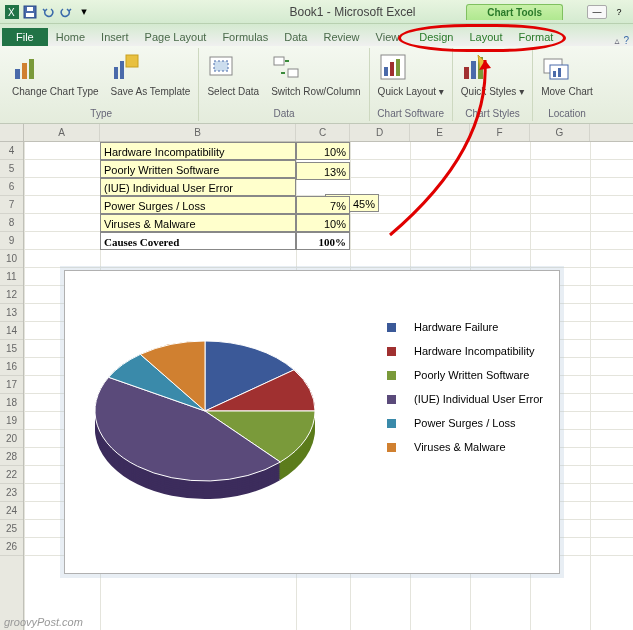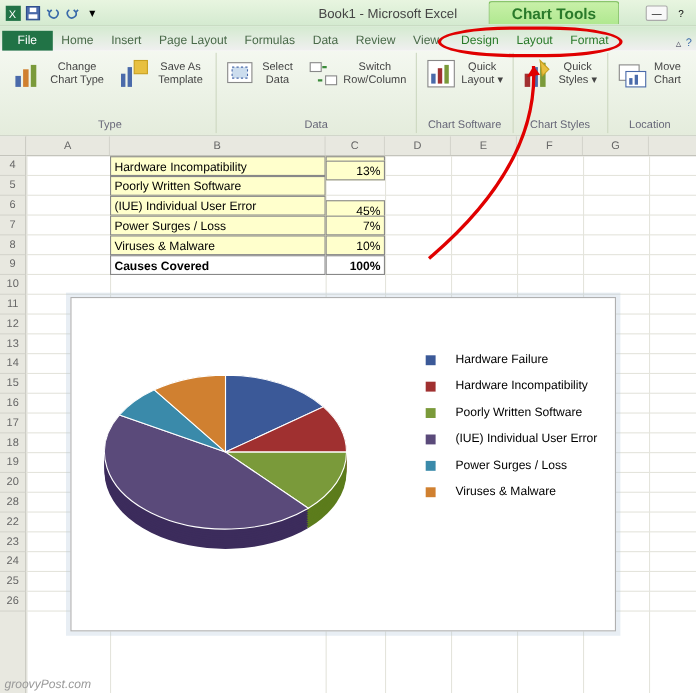--- a/index.html
+++ b/index.html
@@ -3,53 +3,53 @@
 <meta charset="utf-8">
 <style>
 * { box-sizing: border-box; margin: 0; padding: 0; }
 body { font-family: "Segoe UI", Tahoma, sans-serif; font-size: 11px; background: #fff; width: 633px; height: 630px; overflow: hidden; position: relative; }
 
 
 .titlebar { height: 24px; background: linear-gradient(#e8f5e0, #d4ead0); display: flex; align-items: center; padding: 0 4px; border-bottom: 1px solid #b8d0b0; position: relative; }
 .qat { display: flex; align-items: center; gap: 2px; }
 .qat-icon { width: 16px; height: 16px; display: inline-flex; align-items: center; justify-content: center; cursor: pointer; }
 .title-text { position: absolute; left: 50%; transform: translateX(-50%); font-size: 12px; color: #444; margin-left: 36px; }
-.chart-tools-title { position: absolute; right: 70px; color: #2a7a2a; font-size: 14px; font-weight: bold; background: linear-gradient(#c8f0a8, #b0e890); padding: 2px 20px; border-radius: 3px 3px 0 0; border: 1px solid #80c060; border-bottom: none; margin-left: 20px; }
+.chart-tools-title { position: absolute; right: 70px; color: #2a7a2a; font-size: 10px; font-weight: bold; background: linear-gradient(#c8f0a8, #b0e890); padding: 2px 20px; border-radius: 3px 3px 0 0; border: 1px solid #80c060; border-bottom: none; margin-left: 20px; }
 .win-controls { margin-left: auto; display: flex; gap: 2px; }
 .win-btn { width: 20px; height: 14px; border: 1px solid #aaa; border-radius: 2px; display: flex; align-items: center; justify-content: center; font-size: 9px; cursor: pointer; background: #f8f8f8; }
 
 
 .tabbar { height: 22px; display: flex; align-items: flex-end; background: linear-gradient(#d4ead0, #f0f0f0); padding-left: 2px; position: relative; }
 .tab-file { background: #217346; color: #fff; padding: 3px 14px; font-size: 11px; cursor: pointer; }
 .tab { padding: 3px 8px; font-size: 11px; color: #4a6a4a; cursor: pointer; }
 .tab.ct { color: #2a7a2a; }
 
 
 .ribbon { height: 78px; background: linear-gradient(#f4f8f0, #e4ecdc); border-bottom: 1px solid #c0c8b8; display: flex; padding: 2px 4px; }
 .rgroup { border-right: 1px solid #cdd8c0; padding: 2px 6px; display: flex; flex-direction: column; align-items: center; justify-content: space-between; }
 .rgroup-content { display: flex; gap: 8px; align-items: flex-start; flex: 1; }
 .rgroup-label { font-size: 10px; color: #667; margin-top: 2px; }
-.rbutton { display: flex; align-items: center; gap: 4px; cursor: pointer; padding: 2px; min-width: 42px; }
+.rbutton { display: flex; flex-direction: column; align-items: flex-start; gap: 4px; cursor: pointer; padding: 2px; min-width: 42px; }
 .rbutton-icon { width: 30px; height: 30px; display: flex; align-items: center; justify-content: center; }
 .rbutton-label { font-size: 10px; color: #444; text-align: center; line-height: 1.1; }
 
 
 .grid-area { display: flex; height: 500px; }
 .rowheads { width: 24px; background: #e8e8e0; border-right: 1px solid #c0c0b8; }
 .rowhead { height: 18px; border-bottom: 1px solid #d4d4cc; font-size: 10px; color: #666; text-align: center; line-height: 18px; }
 .colheads { height: 18px; background: #e8e8e0; display: flex; border-bottom: 1px solid #c0c0b8; }
 .colhead { border-right: 1px solid #d4d4cc; font-size: 10px; color: #666; text-align: center; line-height: 18px; }
 .colhead.A { width: 76px; } .colhead.B { width: 196px; } .colhead.C { width: 54px; }
 .colhead.D, .colhead.E, .colhead.F, .colhead.G { width: 60px; }
 .cornercell { width: 24px; height: 18px; background: #e8e8e0; border-right: 1px solid #c0c0b8; border-bottom: 1px solid #c0c0b8; }
 .sheet { position: relative; flex: 1; }
 .cell { position: absolute; height: 18px; border-right: 1px solid #e4e4dc; border-bottom: 1px solid #e4e4dc; font-size: 11px; padding: 1px 3px; line-height: 16px; overflow: hidden; white-space: nowrap; }
 .cell.data-b { left: 76px; width: 196px; background: #ffffcc; border: 1px solid #888; }
 .cell.data-c { left: 272px; width: 54px; background: #ffffcc; border: 1px solid #888; text-align: right; }
-.cell.bold { font-weight: bold; background: #fff !important; }
+.cell.bold { font-weight: bold; background: #fff !important; font-family: Liberation Serif, serif; }
 .gridline-row { position: absolute; left: 0; right: 0; height: 18px; border-bottom: 1px solid #e4e4dc; }
 .gridline-col { position: absolute; top: 0; bottom: 0; border-right: 1px solid #e4e4dc; }
 
 
 .chartbox { position: absolute; left: 40px; top: 128px; width: 496px; height: 304px; background: #fff; border: 1px solid #b0b0b0; box-shadow: 0 0 0 4px rgba(180,200,220,.3); }
 .chartbox::before, .chartbox::after { content:''; position:absolute; background:#d0d8e0; }
 .pie-svg { position: absolute; left: 10px; top: 30px; }
 .legend { position: absolute; right: 16px; top: 50px; font-size: 11px; }
 .legend-item { display: flex; align-items: center; gap: 18px; margin-bottom: 12px; }
 .legend-sw { width: 9px; height: 9px; }
@@ -381,23 +381,23 @@
           </div>
           <div class="legend-item">
             <div class="legend-sw" style="background: rgb(208, 128, 48);"></div>
             <span>Viruses &amp; Malware</span>
           </div>
         </div>
     </div>
   <div class="cell data-b" style="top: 0px;">Hardware Incompatibility</div>
       <div class="cell data-c" style="top: 0px;">10%</div>
       <div class="cell data-b" style="top: 18px;">Poorly Written Software</div>
-      <div class="cell data-c" style="top: 4px; text-align: right;">13%</div>
+      <div class="cell data-c" style="top: 20px; text-align: right;">13%</div>
       <div class="cell data-b" style="top: 36px;">(IUE) Individual User Error</div>
-      <div class="cell data-c" style="top: 40px;">45%</div>
+      <div class="cell data-c" style="top: 52px; margin-left: 29px;">45%</div>
       <div class="cell data-b" style="top: 54px;">Power Surges / Loss</div>
       <div class="cell data-c" style="top: 54px;">7%</div>
       <div class="cell data-b" style="top: 72px;">Viruses &amp; Malware</div>
       <div class="cell data-c" style="top: 72px;">10%</div>
       <div class="cell data-b bold" style="top: 90px;">Causes Covered</div>
       <div class="cell data-c bold" style="top: 90px;">100%</div>
     </div>
 </div>
 
 <div class="anno-circle" style="left:398px;top:24px;width:168px;height:28px;"></div>

